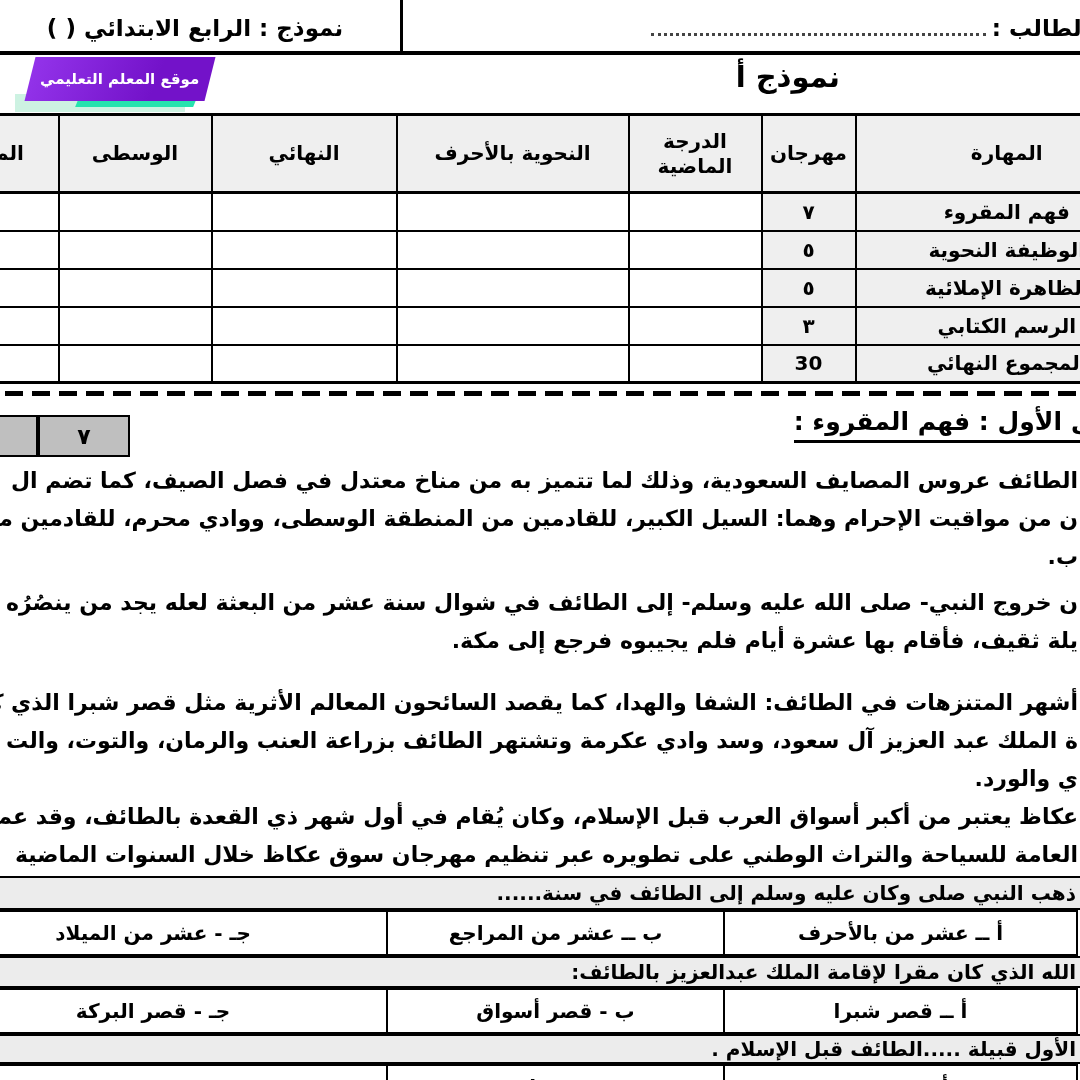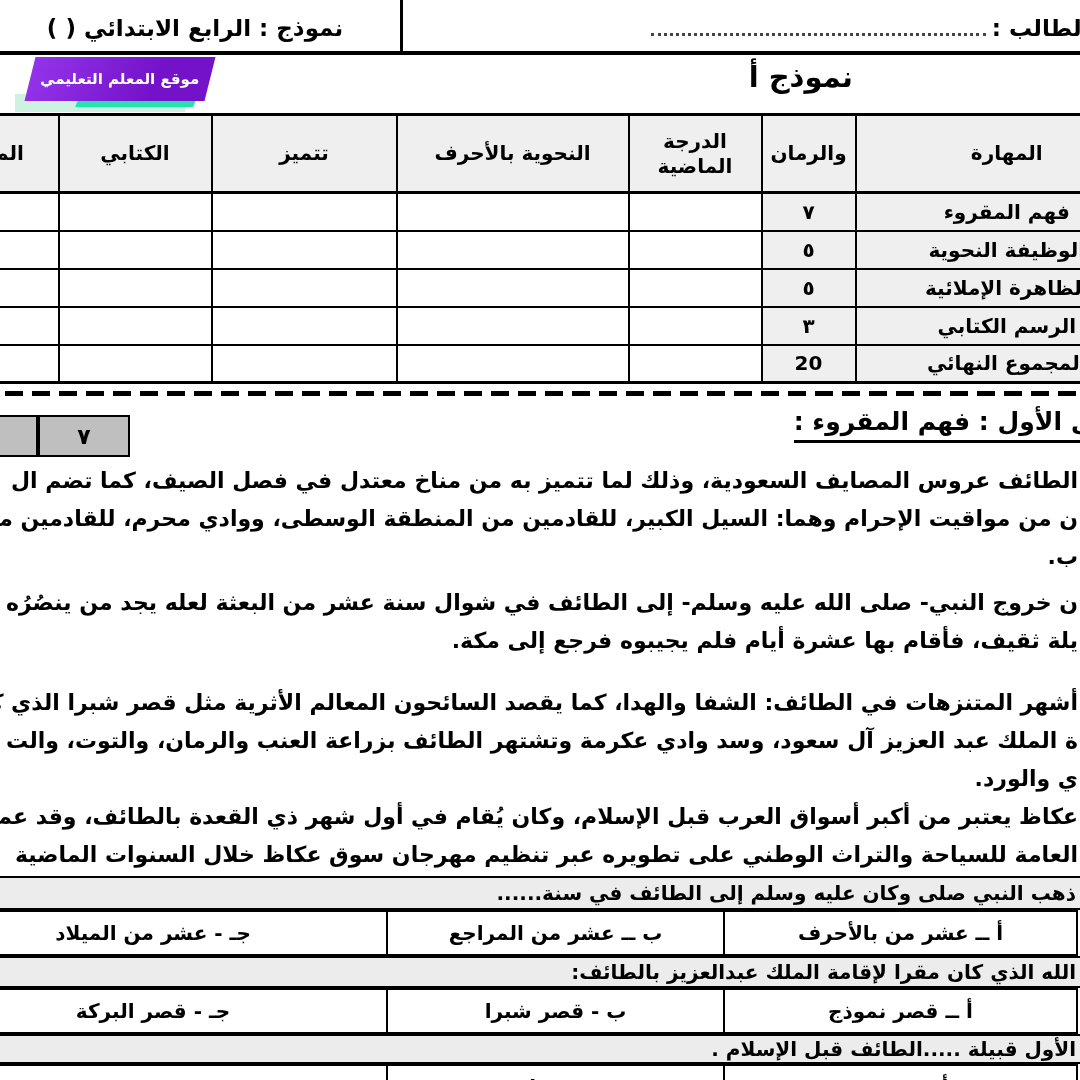--- a/index.html
+++ b/index.html
@@ -11,21 +11,21 @@
   .page {
     position:absolute; left:-80px; top:0; width:1240px; height:1120px;
     direction:rtl; color:#000; font-weight:bold;
   }
   
   .hdr { position:absolute; top:0; right:0; left:0; height:55px; border-bottom:4px solid #000; }
   .hdr-cell { position:absolute; top:0; height:55px; display:flex; align-items:center; }
   .hdr-student { right:0; width:760px; border-left:3px solid #000; padding-right:14px; font-size:23px; }
   .dotted { display:inline-block; width:335px; height:16px; border-bottom:3px dotted #444; margin-right:6px; }
   .hdr-class { left:0; width:480px; justify-content:center; padding-left:70px; font-size:23px; }
-  .doc-title { position:absolute; top:60px; right:307px; font-size:29px; }
+  .doc-title { position:absolute; top:60px; right:320px; font-size:29px; }
   
   .logo { position:absolute; top:57px; left:95px; width:195px; height:55px; }
   .logo-mint { position:absolute; left:0; bottom:0; width:170px; height:18px; background:#cdf2e2; }
   .logo-teal { position:absolute; right:14px; bottom:5px; width:118px; height:14px; background:#25e3ae; transform:skewX(-22deg); }
   .logo-purple { position:absolute; top:0; right:0; width:180px; height:44px;
     background:linear-gradient(100deg,#9333ea 0%,#7312c9 70%); transform:skewX(-14deg);
     display:flex; align-items:center; justify-content:center; }
   .logo-purple span { color:#fff; font-size:15px; transform:skewX(14deg); white-space:nowrap; }
   
   .gtable { position:absolute; top:113px; right:0; width:1240px; border-collapse:collapse;
@@ -94,25 +94,25 @@
           <col style="width:94px">
           <col style="width:133px">
         <col style="width:232px">
           <col style="width:185px">
           <col style="width:153px">
           <col style="width:140px">
       </colgroup>
       <tbody>
           <tr>
         <th>المهارة</th>
-        <th>والرمان</th>
+        <th>مهرجان</th>
         <th>الدرجة الماضية</th>
         <th>النحوية بالأحرف</th>
-        <th>تتميز</th>
-        <th>الكتابي</th>
+        <th>النهائي</th>
+        <th>الوسطى</th>
         <th>المدقق</th>
       </tr>
       <tr>
         <td class="shade">فهم المقروء</td>
         <td class="shade">٧</td>
         <td></td>
             <td></td>
         <td></td>
             <td></td>
         <td></td>
@@ -139,21 +139,21 @@
         <td class="shade">الرسم الكتابي</td>
         <td class="shade">٣</td>
         <td></td>
             <td></td>
         <td></td>
             <td></td>
         <td></td>
       </tr>
       <tr>
         <td class="shade">المجموع النهائي</td>
-        <td class="shade">20</td>
+        <td class="shade">30</td>
         <td></td>
             <td></td>
         <td></td>
             <td></td>
         <td></td>
       </tr>
     </tbody>
       </table>
 
     <div class="dash"></div>
@@ -201,22 +201,22 @@
       <span>الله الذي كان مقرا لإقامة الملك عبدالعزيز بالطائف:</span>
     </div>
     <table class="opts opts2">
       <colgroup>
           <col style="width:353px">
           <col style="width:337px">
           <col style="width:468px">
         </colgroup>
       <tbody>
           <tr>
-        <td>أ ــ قصر نموذج</td>
-        <td>ب -  قصر شبرا</td>
+        <td>أ ــ قصر شبرا</td>
+        <td>ب -  قصر أسواق</td>
         <td>جـ - قصر البركة</td>
       </tr>
     </tbody>
       </table>
 
     <div class="qbar q3bar">
       <span>الأول قبيلة .....الطائف قبل الإسلام .</span>
     </div>
     <table class="opts opts3">
       <colgroup>

